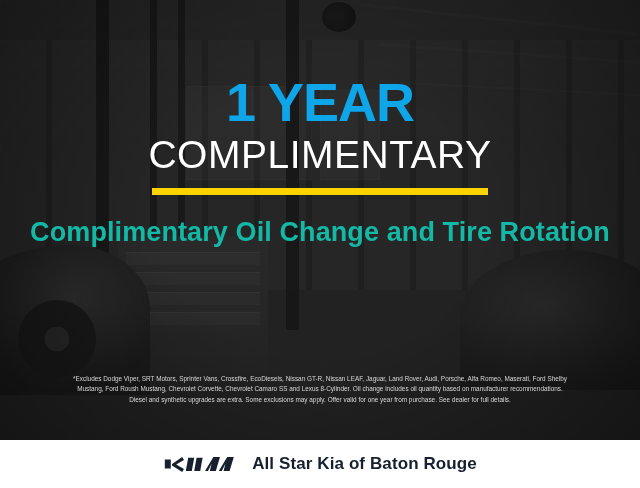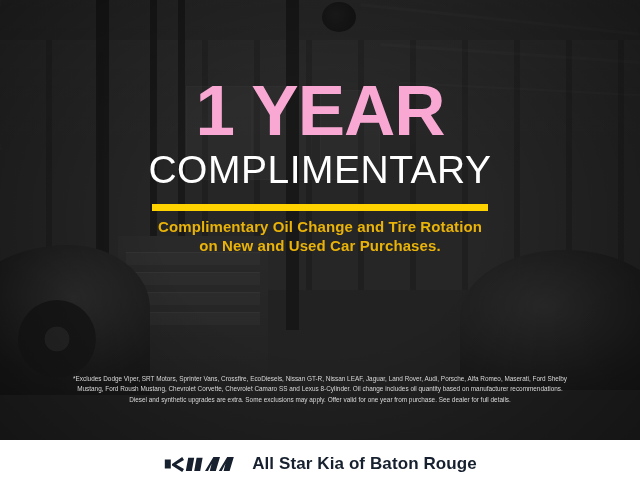--- a/index.html
+++ b/index.html
@@ -65,35 +65,35 @@
     background:radial-gradient(circle at 40% 40%,#2a2a2a,#0e0e0e);
   }
   .shade{position:absolute;inset:0;background:rgba(20,20,20,.62);}
   .vign{position:absolute;inset:0;
     background:radial-gradient(ellipse at 50% 45%, rgba(0,0,0,0) 35%, rgba(0,0,0,.45) 100%);}
 
   
   .content{position:absolute;inset:0;display:flex;flex-direction:column;align-items:center;}
   .headline{
     margin-top:78px;
-    font-size:71px;line-height:.92;font-weight:bold;
-    color:#f9a8d4;letter-spacing:-1px;
+    font-size:54px;line-height:.92;font-weight:bold;
+    color:#0ea5e9;letter-spacing:-1px;
     font-family:"Liberation Sans", sans-serif;
   }
   .sub1,.sub2{
     color:#ffffff;font-weight:normal;letter-spacing:.5px;
     font-size:39px;line-height:1.07;text-align:center;
   }
   .sub1{margin-top:6px;}
   .rule{
     width:336px;height:7px;background:#FFD300;margin-top:13px;
   }
   .tagline{
-    margin-top:6px;text-align:center;color:#eab308;
-    font-size:15px;font-weight:bold;line-height:1.28;
+    margin-top:20px;text-align:center;color:#14b8a6;
+    font-size:27px;font-weight:bold;line-height:1.28;
     letter-spacing:.1px;
   }
   .fineprint{
     position:absolute;left:0;right:0;top:374px;
     text-align:center;color:#d8d8d8;
     font-size:6.4px;line-height:1.62;
     padding:0 14px;font-weight:normal;
   }
   .fineprint div{white-space:nowrap;}
 
@@ -138,21 +138,20 @@
     <div class="shade"></div>
     <div class="vign"></div>
   </div>
 
   <div class="content">
     <div class="headline">1 YEAR</div>
     <div class="sub1">COMPLIMENTARY</div>
     <div class="rule"></div>
     <div class="tagline">
       <div>Complimentary Oil Change and Tire Rotation</div>
-      <div>on New and Used Car Purchases.</div>
     </div>
   </div>
 
   <div class="fineprint">
     <div>*Excludes Dodge Viper, SRT Motors, Sprinter Vans, Crossfire, EcoDiesels, Nissan GT-R, Nissan LEAF, Jaguar, Land Rover, Audi, Porsche, Alfa Romeo, Maserati, Ford Shelby</div>
     <div>Mustang, Ford Roush Mustang, Chevrolet Corvette, Chevrolet Camaro SS and Lexus 8-Cylinder. Oil change includes oil quantity based on manufacturer recommendations.</div>
     <div>Diesel and synthetic upgrades are extra. Some exclusions may apply. Offer valid for one year from purchase. See dealer for full details.</div>
   </div>
 
   <div class="footer">

